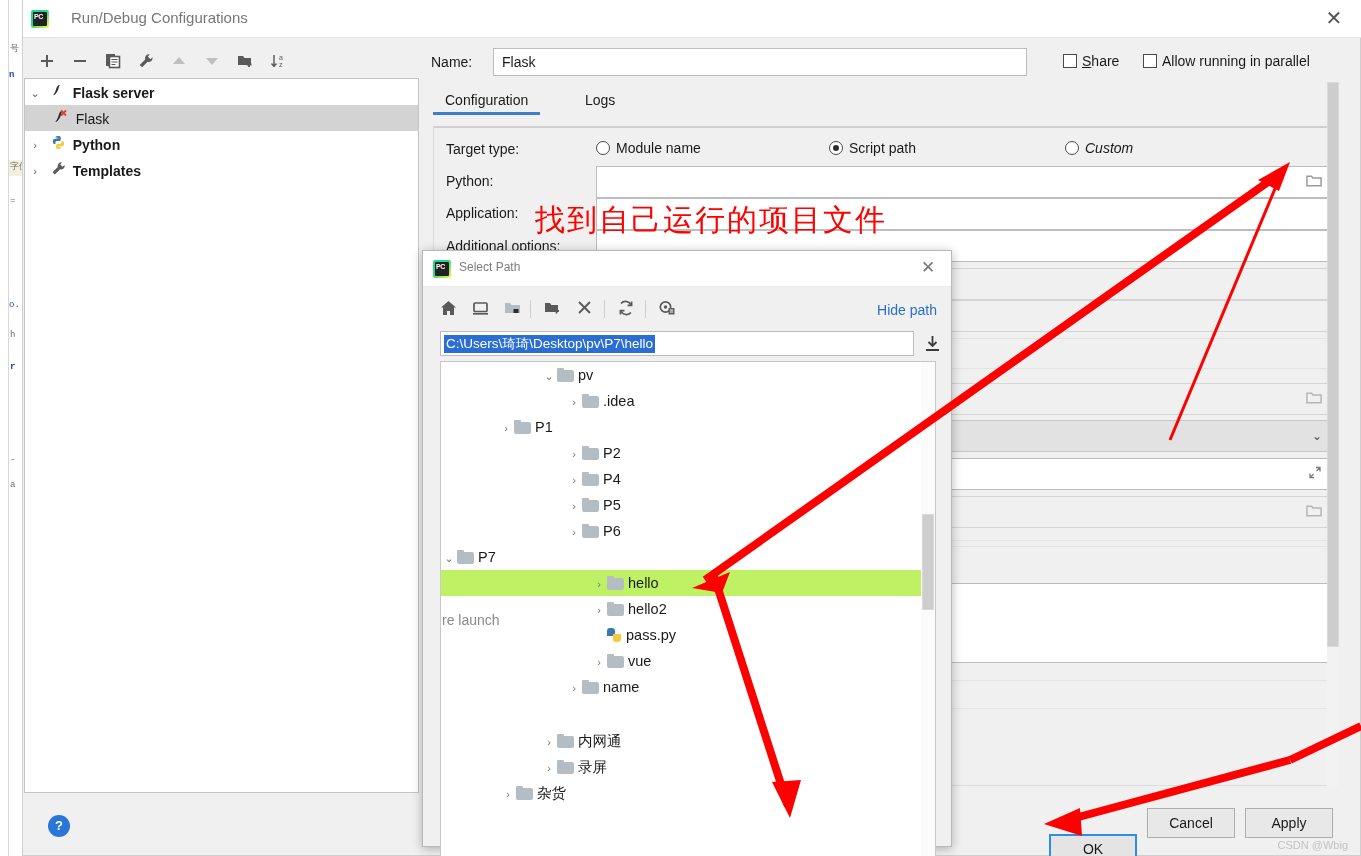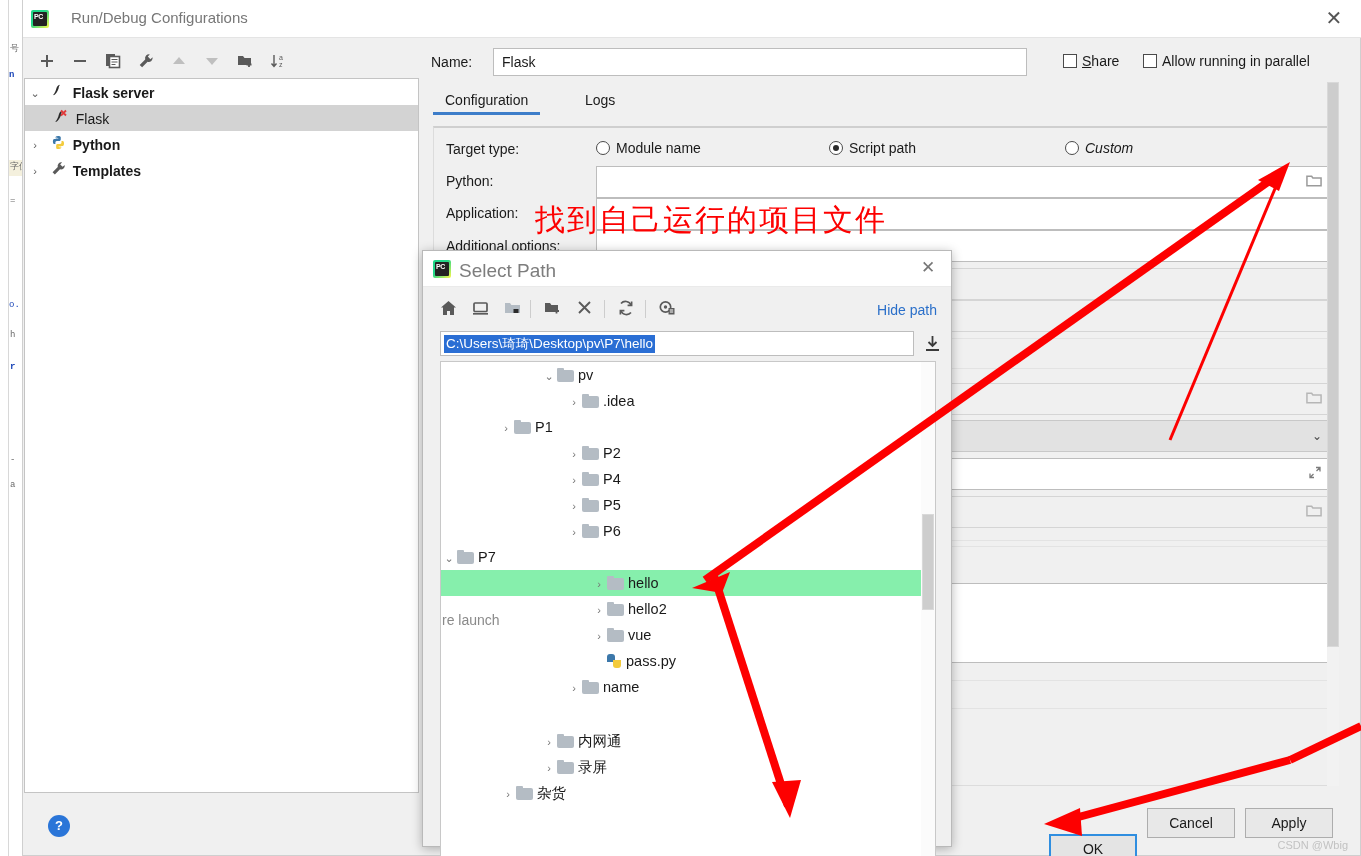--- a/index.html
+++ b/index.html
@@ -93,38 +93,38 @@
   
   .cn-annot { position:absolute; left:535px; top:200px; font-size:30px; color:#fd0000;
               font-family:"DejaVu Sans", sans-serif; letter-spacing:2px; white-space:nowrap; }
   .arrows { position:absolute; left:0; top:0; width:1361px; height:856px; pointer-events:none; }
 
   
   .dlg { position:absolute; left:422px; top:250px; width:530px; height:597px;
          background:#f0f0f0; border:1px solid #b9b9b9; box-shadow:0 2px 10px rgba(0,0,0,.28); }
   .dlg-title { position:absolute; left:0; top:0; width:528px; height:36px; background:#fff;
                border-bottom:1px solid #eaeaea; }
-  .dlg-title .t { position:absolute; left:36px; top:9px; font-size:19px; color:#7d7d7d; }
+  .dlg-title .t { position:absolute; left:36px; top:9px; font-size:12px; color:#7d7d7d; }
   .dlg-close { position:absolute; right:8px; top:6px; width:30px; height:24px; text-align:center;
                line-height:22px; font-size:17px; color:#777; cursor:pointer; }
   .dlg-tb { position:absolute; left:0; top:37px; width:528px; height:40px; }
   .dtb-ico { position:absolute; top:6px; width:30px; height:28px; text-align:center; color:#5a5a5a; cursor:pointer; }
   .dtb-ico svg { display:block; margin:6px auto 0; }
   .dtb-sep { position:absolute; top:12px; width:1px; height:18px; background:#cdcdcd; }
   .hidepath { position:absolute; right:14px; top:14px; font-size:14px; color:#2a6fc9; cursor:pointer; }
   .pathbar { position:absolute; left:17px; top:80px; width:474px; height:25px;
              background:#fff; border:1px solid #bdbdbd; }
   .pathbar .sel-txt { display:inline-block; margin:3px 0 0 3px; padding:0 2px; background:#2a6ed4;
                       color:#fff; font-size:13.5px; line-height:18px; white-space:nowrap; }
   .pathdl { position:absolute; right:10px; top:84px; color:#3a3a3a; cursor:pointer; }
   .ftree { position:absolute; left:17px; top:110px; width:496px; height:665px;
            background:#fff; border:1px solid #c8c8c8; overflow:hidden; }
   .ftree-inner { position:relative; width:496px; }
   .fr { position:relative; height:26px; line-height:26px; white-space:nowrap; font-size:14.5px; }
-  .fr.sel { background:#86efac; }
+  .fr.sel { background:#bef264; }
   .fr .ar { display:inline-block; width:16px; text-align:center; color:#777; font-size:11px; vertical-align:middle; }
   .folder-ico { display:inline-block; width:17px; height:13px; vertical-align:-2px; margin-right:4px;
                 position:relative; }
   .folder-ico::before { content:""; position:absolute; left:0; top:1px; width:17px; height:12px;
                         background:#b4bcc4; border-radius:1px 2px 2px 2px; }
   .folder-ico::after { content:""; position:absolute; left:0; top:-1px; width:7px; height:3px;
                        background:#b4bcc4; border-radius:1px 1px 0 0; }
   .py-ico { display:inline-block; width:15px; height:15px; vertical-align:-3px; margin-right:4px;
             position:relative; }
   .py-ico::before { content:""; position:absolute; left:0; top:0; width:8px; height:8px;
@@ -443,24 +443,24 @@
         <div class="fr" style="">
           <span class="ar">⌄</span><span class="folder-ico"></span><span>P7</span>
         </div>
         <div class="fr sel" style="padding-left:150px;">
           <span class="ar">›</span><span class="folder-ico"></span><span>hello</span>
         </div>
         <div class="fr" style="padding-left:150px;">
           <span class="ar">›</span><span class="folder-ico"></span><span>hello2</span>
         </div>
         <div class="fr" style="padding-left:150px;">
+          <span class="ar"></span><span class="py-ico"></span><span>pass.py</span>
+        </div>
+        <div class="fr" style="padding-left:150px;">
           <span class="ar">›</span><span class="folder-ico"></span><span>vue</span>
-        </div>
-        <div class="fr" style="padding-left:150px;">
-          <span class="ar"></span><span class="py-ico"></span><span>pass.py</span>
         </div>
         <div class="fr" style="padding-left:125px;">
           <span class="ar">›</span><span class="folder-ico"></span><span>name</span>
         </div>
         <div class="fr" style="padding-left:100px;margin-top:28px;">
           <span class="ar">›</span><span class="folder-ico"></span><span>内网通</span>
         </div>
         <div class="fr" style="padding-left:100px;">
           <span class="ar">›</span><span class="folder-ico"></span><span>录屏</span>
         </div>

